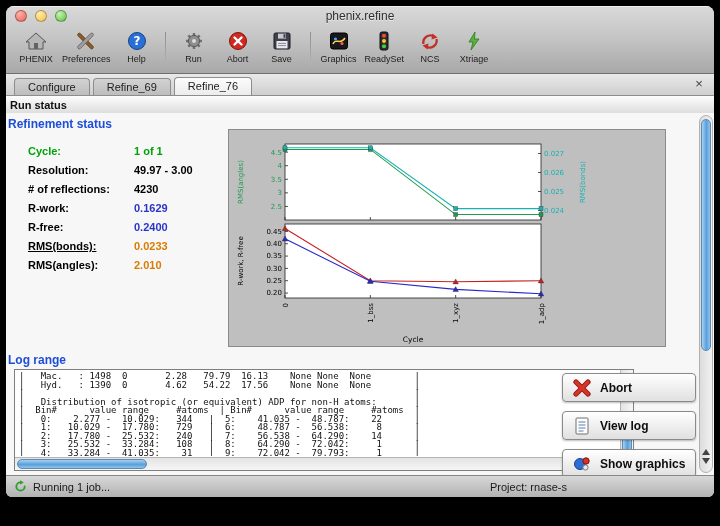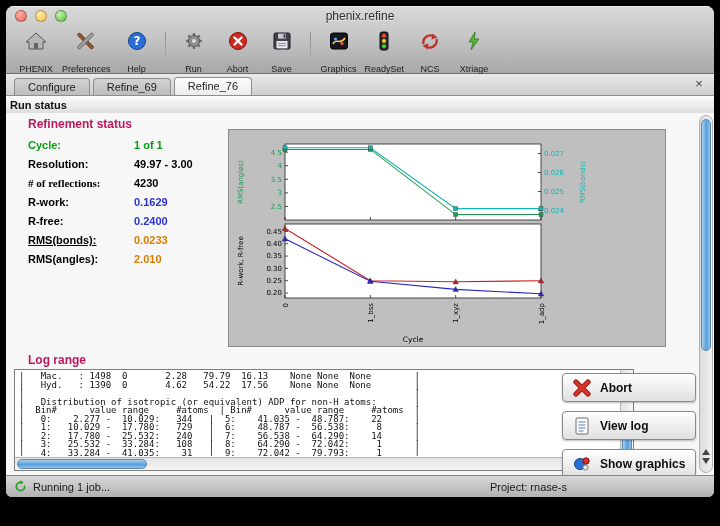--- a/index.html
+++ b/index.html
@@ -13,41 +13,41 @@
   .titlebar{height:21px;position:relative;box-shadow:inset 0 1px 0 rgba(255,255,255,.55);}
   .traffic{position:absolute;top:4px;left:9px;display:flex;gap:8px;}
   .light{width:12px;height:12px;border-radius:50%;box-sizing:border-box;border:1px solid rgba(0,0,0,.3);}
   .light.red{background:radial-gradient(circle at 35% 30%,#ffb3a8,#ec5f54);}
   .light.yellow{background:radial-gradient(circle at 35% 30%,#ffedb0,#f5bd41);}
   .light.green{background:radial-gradient(circle at 35% 30%,#c9f2b2,#58c23c);}
   .title{text-align:center;font-size:12px;line-height:21px;color:#2e2e2e;text-shadow:0 1px 0 rgba(255,255,255,.6);}
   .toolbar{height:44px;display:flex;align-items:flex-start;padding:2px 6px 0 8px;}
   .tb-item{min-width:36px;padding:0 4px;text-align:center;cursor:default;}
   .tb-icon{height:23px;display:flex;align-items:center;justify-content:center;}
-  .tb-label{font-size:9px;color:#1d1d1d;margin-top:12px;}
+  .tb-label{font-size:9px;color:#1d1d1d;margin-top:2px;}
   .tb-sep{width:1px;height:34px;background:linear-gradient(#8d8d8d,#b5b5b5);margin:3px 6px 0 6px;}
   
   .tabbar{height:21px;background:linear-gradient(#e9e9e9,#cfcfcf);border-bottom:1px solid #8d8d8d;
           display:flex;align-items:flex-end;padding-left:8px;position:relative;}
   .tab{height:16px;line-height:16px;padding:0 13px;font-size:11px;color:#222;
        border:1px solid #8d8d8d;border-bottom:none;border-radius:4px 4px 0 0;
        background:linear-gradient(#d2d2d2,#bdbdbd);margin-right:3px;}
   .tab.active{background:linear-gradient(#fcfcfc,#ececec);height:17px;line-height:17px;}
   .tab-close{position:absolute;right:8px;top:2px;font-size:13px;color:#444;width:14px;text-align:center;}
   
   .section-header{height:18px;background:linear-gradient(#fdfdfd,#dcdcdc);border-bottom:1px solid #a8a8a8;
                   font-size:11px;font-weight:bold;line-height:18px;padding-left:4px;color:#101010;}
   
   .content{position:absolute;top:107px;bottom:22px;left:0;right:0;background:#f7f7f7;}
-  .h-heading{position:absolute;left:22px;font-size:12px;font-weight:bold;color:#be185d;}
+  .h-heading{position:absolute;left:2px;font-size:12px;font-weight:bold;color:#1d4ed8;}
   .heading-refine{top:4px;}
   .heading-log{top:240px;}
   .stats{position:absolute;left:22px;top:26px;}
   .stat-row{height:19px;font-size:11px;white-space:nowrap;}
-  .stat-label{display:inline-block;width:106px;font-weight:bold;color:#000;}
+  .stat-label{display:inline-block;width:106px;font-weight:bold;color:#000;margin-top:6px;}
   .stat-value{font-weight:bold;}
   .chart-panel{position:absolute;left:222px;top:16px;width:438px;height:218px;
                background:#bfbfbf;border:1px solid #8a8a8a;box-sizing:border-box;}
   
   .log-box{position:absolute;left:8px;top:256px;width:620px;height:102px;background:#fff;
            border:1px solid #7f7f7f;box-sizing:border-box;padding-left:11px;}
   .log-pre{position:absolute;left:4px;top:2px;right:14px;bottom:14px;overflow:hidden;margin:0;
            font-family:"DejaVu Sans Mono",monospace;font-size:9px;line-height:8.5px;color:#111;white-space:pre;}
   .log-vscroll{position:absolute;right:0;top:0;bottom:12px;width:12px;background:linear-gradient(90deg,#e4e4e4,#f6f6f6);border-left:1px solid #b5b5b5;}
   .log-hscroll{position:absolute;left:0;right:12px;bottom:0;height:12px;background:linear-gradient(#e4e4e4,#f6f6f6);border-top:1px solid #b5b5b5;}
@@ -218,21 +218,21 @@
     <div class="h-heading heading-refine">Refinement status</div>
 
     <div class="stats">
       <div class="stat-row">
         <span class="stat-label" style="color: rgb(0, 162, 12);">Cycle:</span><span class="stat-value" style="color: rgb(0, 162, 12);">1 of 1</span>
       </div>
       <div class="stat-row">
         <span class="stat-label" style="color: rgb(0, 0, 0);">Resolution:</span><span class="stat-value" style="color: rgb(0, 0, 0);">49.97 - 3.00</span>
       </div>
       <div class="stat-row">
-        <span class="stat-label" style="color: rgb(0, 0, 0); font-family: Liberation Serif, serif;"># of reflections:</span><span class="stat-value" style="color: rgb(0, 0, 0);">4230</span>
+        <span class="stat-label" style="color: rgb(0, 0, 0);"># of reflections:</span><span class="stat-value" style="color: rgb(0, 0, 0);">4230</span>
       </div>
       <div class="stat-row">
         <span class="stat-label" style="color: rgb(0, 0, 0);">R-work:</span><span class="stat-value" style="color: rgb(42, 53, 200);">0.1629</span>
       </div>
       <div class="stat-row">
         <span class="stat-label" style="color: rgb(0, 0, 0);">R-free:</span><span class="stat-value" style="color: rgb(42, 53, 200);">0.2400</span>
       </div>
       <div class="stat-row">
         <span class="stat-label" style="color: rgb(0, 0, 0); text-decoration: underline;">RMS(bonds):</span><span class="stat-value" style="color: rgb(217, 124, 0);">0.0233</span>
       </div>

